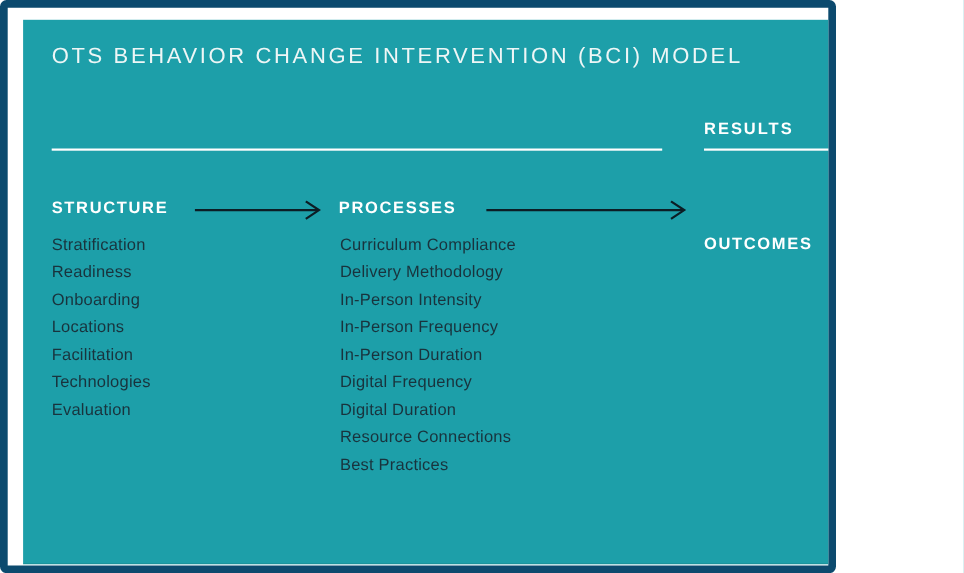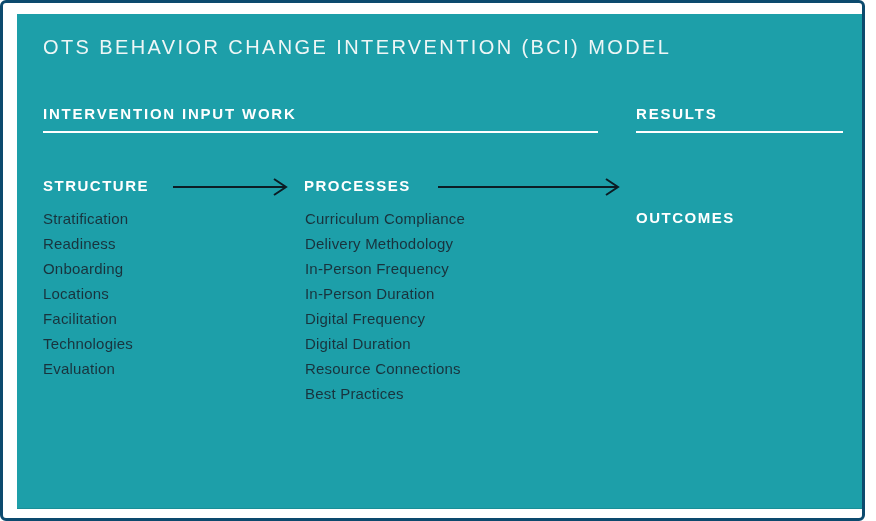--- a/index.html
+++ b/index.html
@@ -3,24 +3,24 @@
 <meta charset="utf-8">
 <style>
   html, body {
     margin: 0;
     padding: 0;
     background: #ffffff;
     font-family: "Liberation Sans", sans-serif;
   }
   .page {
     position: relative;
-    width: 865px;
+    width: 760px;
     height: 521px;
     background: var(--page-bg, #ffffff);
-    border: 3px solid #0c4a6e;
+    border: 7px solid #0c4a6e;
     border-radius: 6px;
     box-sizing: border-box;
     overflow: hidden;
   }
   .panel {
     position: absolute;
     left: 14px;
     top: 11px;
     width: 852px;
     height: 495px;
@@ -97,21 +97,20 @@
   .list .item { white-space: nowrap; }
 </style>
 </head>
 <body>
 
 <div class="page">
   <div class="panel">
 
     <h1 class="title">OTS BEHAVIOR CHANGE INTERVENTION (BCI) MODEL</h1>
 
-    <div class="group-label input-work">INTERVENTION INPUT WORK</div>
     <div class="rule rule-input"></div>
 
     <div class="group-label results">RESULTS</div>
     <div class="rule rule-results"></div>
 
     <div class="col-header structure">STRUCTURE</div>
 
     <svg class="arrow arrow-1" viewBox="0 0 116 18" preserveAspectRatio="none">
       <line x1="0" y1="9" x2="112" y2="9"></line>
       <polyline points="101,1 113,9 101,17"></polyline>
@@ -132,20 +131,21 @@
         <div class="item">Onboarding</div>
         <div class="item">Locations</div>
         <div class="item">Facilitation</div>
         <div class="item">Technologies</div>
         <div class="item">Evaluation</div>
       </div>
 
     <div class="list processes">
         <div class="item">Curriculum Compliance</div>
         <div class="item">Delivery Methodology</div>
+        <div class="item">In-Person Intensity</div>
         <div class="item">In-Person Frequency</div>
         <div class="item">In-Person Duration</div>
         <div class="item">Digital Frequency</div>
         <div class="item">Digital Duration</div>
         <div class="item">Resource Connections</div>
         <div class="item">Best Practices</div>
       </div>
 
 
   </div>

